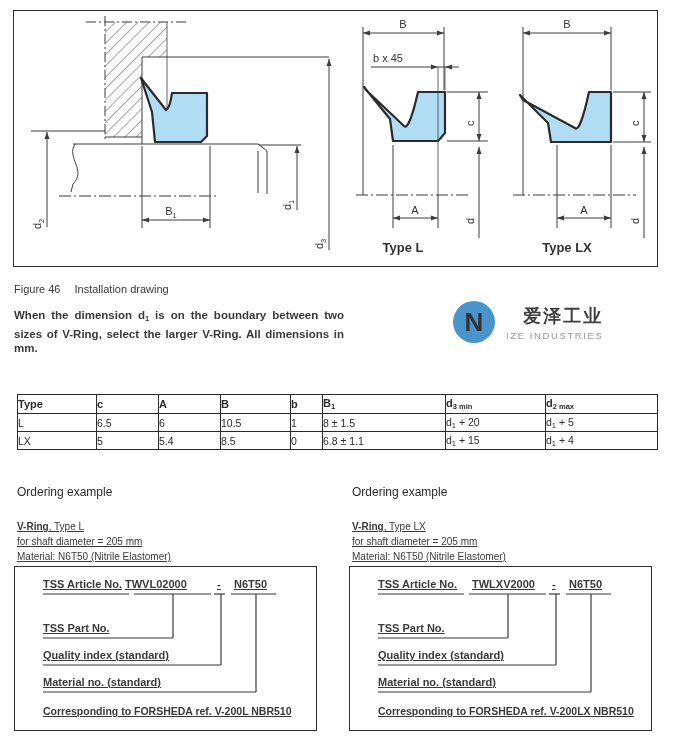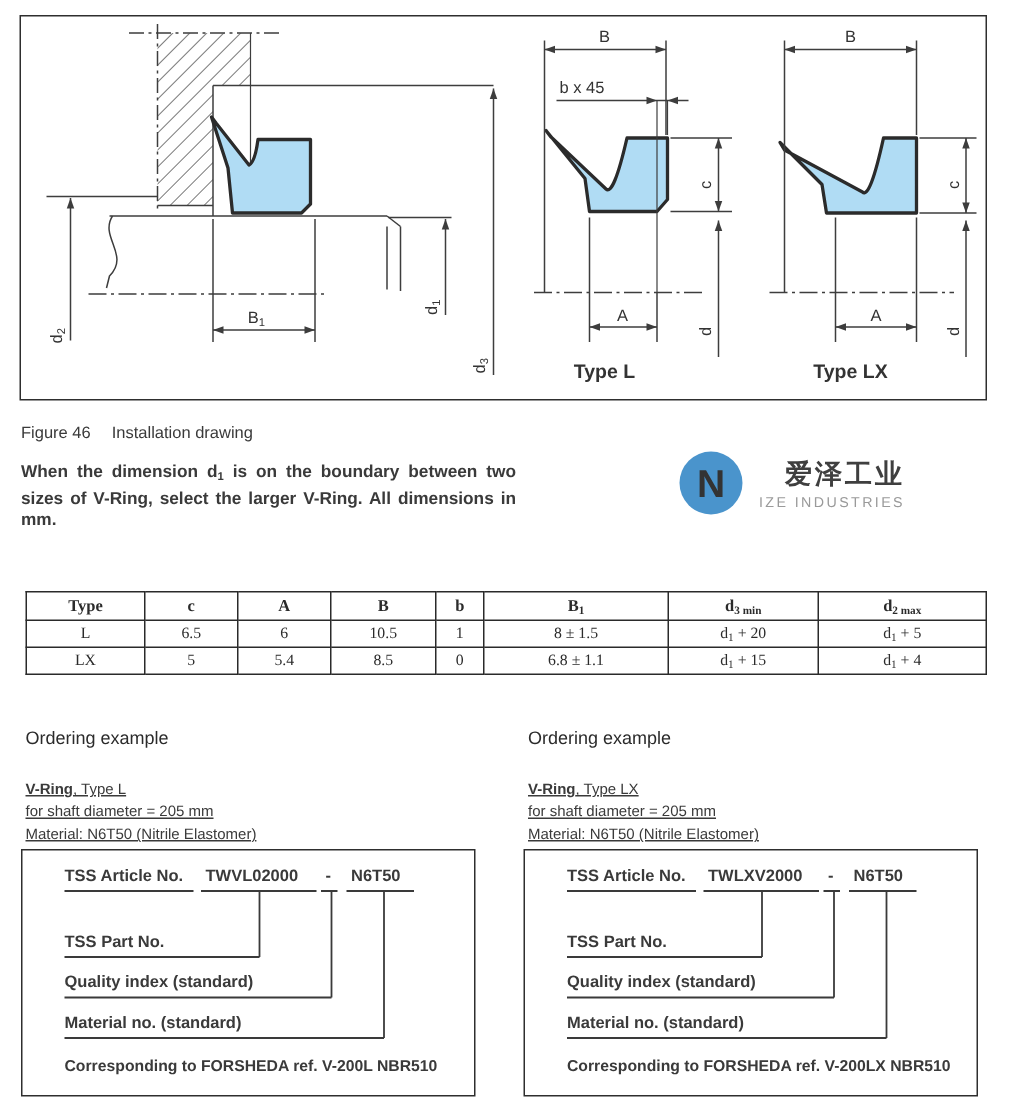--- a/index.html
+++ b/index.html
@@ -17,35 +17,35 @@
   .sub{font-size:7.5px;vertical-align:-2px;}
   
   .logo{left:452px;top:300px;display:flex;align-items:center;gap:10px;}
   .logo-txt{display:flex;flex-direction:column;text-align:right;}
   .logo-cn{font-size:18px;font-weight:700;color:#3f3f3f;letter-spacing:2px;}
   .logo-en{font-size:9.5px;color:#9a9a9a;letter-spacing:1.6px;margin-top:2px;}
   
   .table-title{left:14px;top:376px;font-size:11.5px;font-weight:700;color:#2b2b2b;}
   .table-title .gap{margin-right:12px;}
   table.dims{left:17px;top:394px;border-collapse:collapse;table-layout:fixed;width:640px;}
-  table.dims td,table.dims th{border:1.3px solid #2a2a2a;text-align:center;vertical-align:middle;
-    font-size:10.5px;color:#2b2b2b;padding:0;height:17px;font-family:Liberation Serif, serif;}
+  table.dims td,table.dims th{border:1.3px solid #2a2a2a;text-align:left;vertical-align:middle;
+    font-size:10.5px;color:#2b2b2b;padding:0;height:17px;}
   table.dims th{font-weight:700;font-size:11px;height:18px;}
   
   .ordering{width:330px;}
   .ord-left{left:17px;top:485px;}
   .ord-right{left:352px;top:485px;}
   .ord-head{font-size:12px;font-weight:400;color:#2b2b2b;margin-bottom:20px;}
   .ord-line{font-size:10px;line-height:15px;color:#3a3a3a;text-decoration:underline;}
   .b{font-weight:700;}
   
   .part-box{width:301px;height:163px;border:1.6px solid #2e2e2e;}
   .pb-left{left:14px;top:566px;}
   .pb-right{left:349px;top:566px;}
-  .part-box span{position:absolute;font-size:11px;font-weight:700;color:#3a3a3a;white-space:nowrap;}
+  .part-box span{position:absolute;font-size:11px;font-weight:700;color:#3a3a3a;white-space:nowrap;text-decoration:underline;}
   .part-box .small{font-size:10.5px;}
   .part-box svg{position:absolute;left:0;top:0;}
   
   svg text{font-family:"Liberation Sans","DejaVu Sans",sans-serif;fill:#333;}
 </style>
 </head>
 <body>
 
 <div class="page">
 
@@ -255,21 +255,21 @@
         <line x1="216" y1="27" x2="261" y2="27"></line>
         <line x1="158" y1="27" x2="158" y2="71"></line>
         <line x1="206" y1="27" x2="206" y2="98"></line>
         <line x1="241" y1="27" x2="241" y2="125"></line>
         <line x1="28" y1="71" x2="158" y2="71"></line>
         <line x1="28" y1="98" x2="206" y2="98"></line>
         <line x1="28" y1="125" x2="241" y2="125"></line>
       </g>
     </svg>
     <span style="left:28px;top:11px">TSS Article No.</span>
-    <span style="left:122px;top:11px">TWVL02000</span>
+    <span style="left:110px;top:11px">TWVL02000</span>
     <span style="left:202px;top:11px">-</span>
     <span style="left:219px;top:11px">N6T50</span>
     <span style="left:28px;top:55px">TSS Part No.</span>
     <span style="left:28px;top:82px">Quality index (standard)</span>
     <span style="left:28px;top:109px">Material no. (standard)</span>
     <span class="small" style="left:28px;top:138px">Corresponding to FORSHEDA ref. V-200L NBR510</span>
   </div>
 
   <div class="abs part-box pb-right">
     <svg width="301" height="163" viewBox="0 0 301 163">

